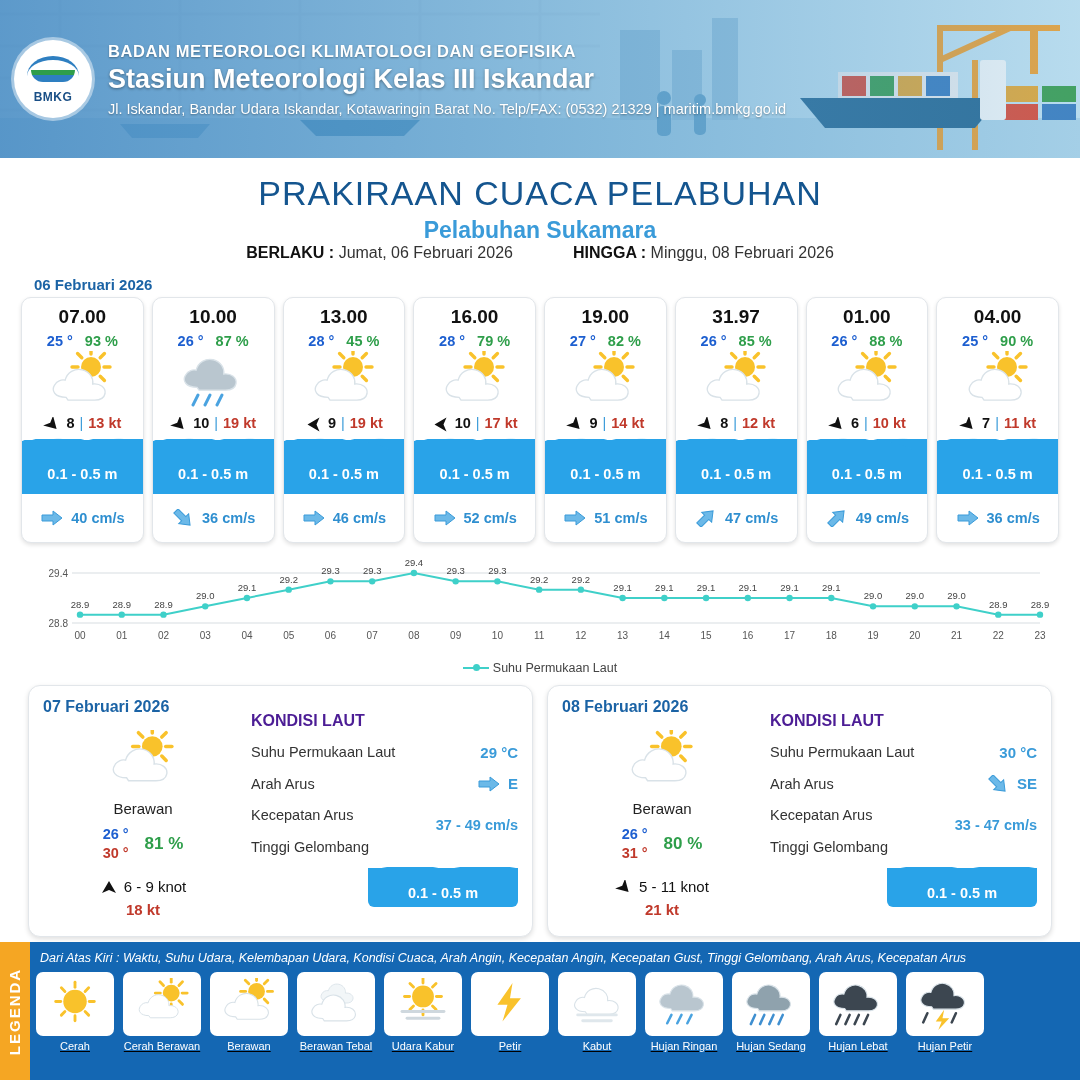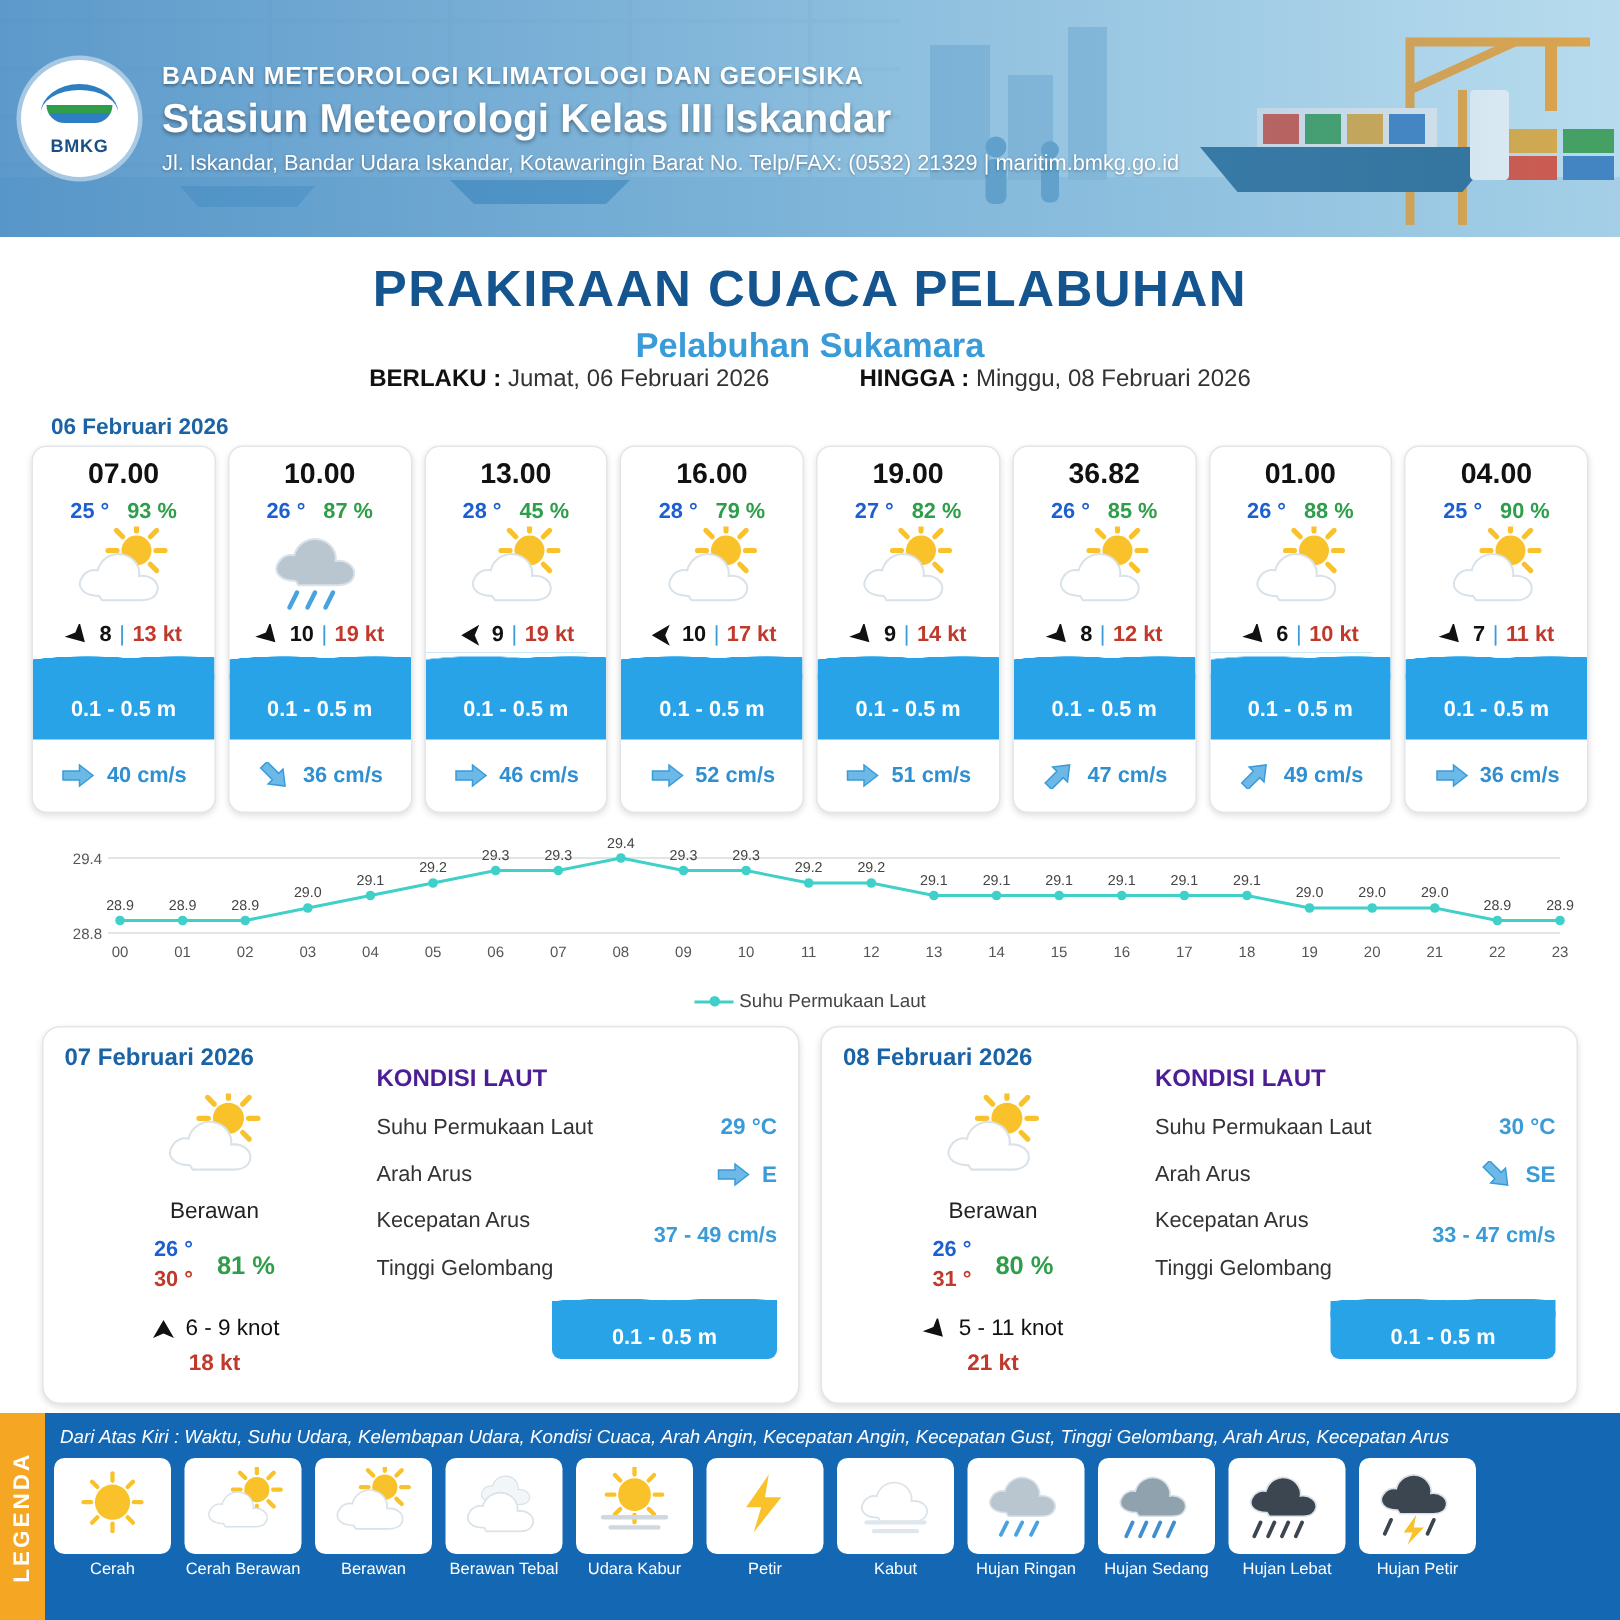--- a/index.html
+++ b/index.html
@@ -39,21 +39,21 @@
      background:linear-gradient(180deg,#2e9e4a 0 45%, #2e7fc1 45% 100%);
      border-radius:0 0 16px 16px; }
   .logo-text { font-size:12px; font-weight:bold; color:#1a4f86; letter-spacing:.5px; margin-top:2px;}
   .hdr-texts { color:#fff; }
   .hdr-line1 { font-size:16.5px; font-weight:bold; letter-spacing:.6px; text-shadow:0 1px 2px rgba(0,0,0,.35); }
   .hdr-line2 { font-size:27px; font-weight:bold; margin-top:3px; text-shadow:0 1px 3px rgba(0,0,0,.4); }
   .hdr-line3 { font-size:14.5px; margin-top:6px; text-shadow:0 1px 2px rgba(0,0,0,.35); }
 
   
   .title-wrap { text-align:center; margin-top:16px; }
-  .title-main { font-size:34px; font-weight:bold; color:#14558f; letter-spacing:1px; }
+  .title-main { font-size:34px; font-weight:normal; color:#14558f; letter-spacing:1px; }
   .title-sub { font-size:23px; font-weight:bold; color:#3a9bd9; margin-top:4px; }
   .valid-row { display:flex; justify-content:center; gap:60px; font-size:16px; color:#333; }
   .valid-row b { color:#111; }
 
   .date-label { color:#1b63a5; font-weight:bold; font-size:15px; margin:14px 0 4px 34px; }
 
   
   .cards { display:flex; gap:8px; padding:0 21px; }
   .card {
     width:127px; background:#fff; border:1px solid #e2e6ea; border-radius:10px;
@@ -118,21 +118,21 @@
   
   .legend-sec { position:absolute; left:0; bottom:0; width:1080px; height:138px; background:#1467b3; }
   .legend-tab {
     position:absolute; left:0; top:0; width:30px; height:138px; background:#f5a623;
     color:#fff; font-weight:bold; font-size:15px; letter-spacing:2px;
     display:flex; align-items:center; justify-content:center;
   }
   .legend-tab span { transform:rotate(-90deg); white-space:nowrap; }
   .legend-note { position:absolute; left:40px; top:9px; color:#fff; font-size:12.5px; font-style:italic; }
   .legend-items { position:absolute; left:36px; top:30px; display:flex; gap:9px; }
-  .leg-item { width:78px; text-align:center; }
+  .leg-item { width:78px; text-align:center;text-decoration:underline; }
   .leg-box { width:78px; height:64px; background:#fff; border-radius:7px; display:flex; align-items:center; justify-content:center; }
   .leg-label { color:#fff; font-size:11px; margin-top:4px; }
 </style>
 </head>
 <body>
 
 <div class="header">
   <svg class="hdr-deco" width="1080" height="158" viewBox="0 0 1080 158">
     <rect x="0" y="0" width="1080" height="158" fill="#bfe0f0"></rect>
     <rect x="0" y="118" width="1080" height="40" fill="#a9d2e8"></rect>
@@ -437,21 +437,21 @@
    <div class="c-cur">
      <span><svg width="24" height="18" viewBox="0 0 24 18" style="vertical-align:middle">
     <g transform="rotate(0 12 9)">
       <path d="M2 6 L13 6 L13 2 L22 9 L13 16 L13 12 L2 12 Z" fill="#6cb9e8" stroke="#3a9bd9" stroke-width="1"></path>
     </g>
           </svg></span>
      <span>51 cm/s</span>
    </div>
     </div>
     <div class="card">
-   <div class="c-time">36.82</div>
+   <div class="c-time">31.97</div>
    <div class="c-th">
      <span class="c-temp">26 °</span>
      <span class="c-hum">85 %</span>
    </div>
    <div class="c-icon">
         <svg width="76" height="62" viewBox="0 0 70 62">
           <circle cx="44" cy="16" r="10" fill="#f9c22b"></circle>
           <line x1="57" y1="16" x2="63" y2="16" stroke="#f9c22b" stroke-width="3.4" stroke-linecap="round"></line>
           <line x1="53.19238815542512" y1="25.192388155425117" x2="57.435028842544405" y2="29.4350288425444" stroke="#f9c22b" stroke-width="3.4" stroke-linecap="round"></line>
           <line x1="44" y1="29" x2="44" y2="35" stroke="#f9c22b" stroke-width="3.4" stroke-linecap="round"></line>

